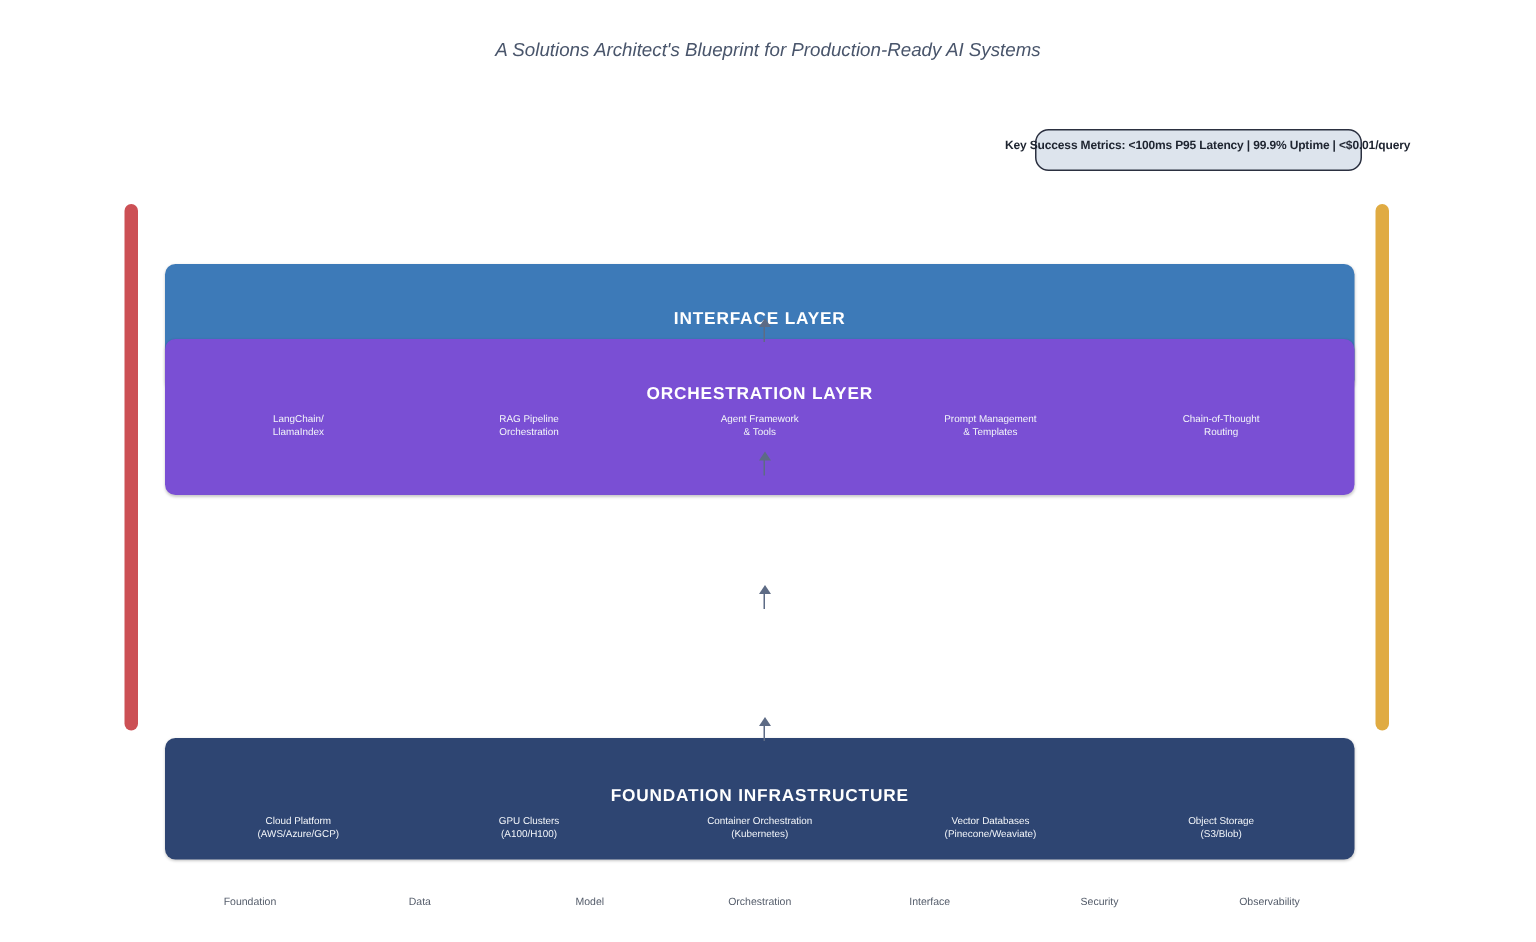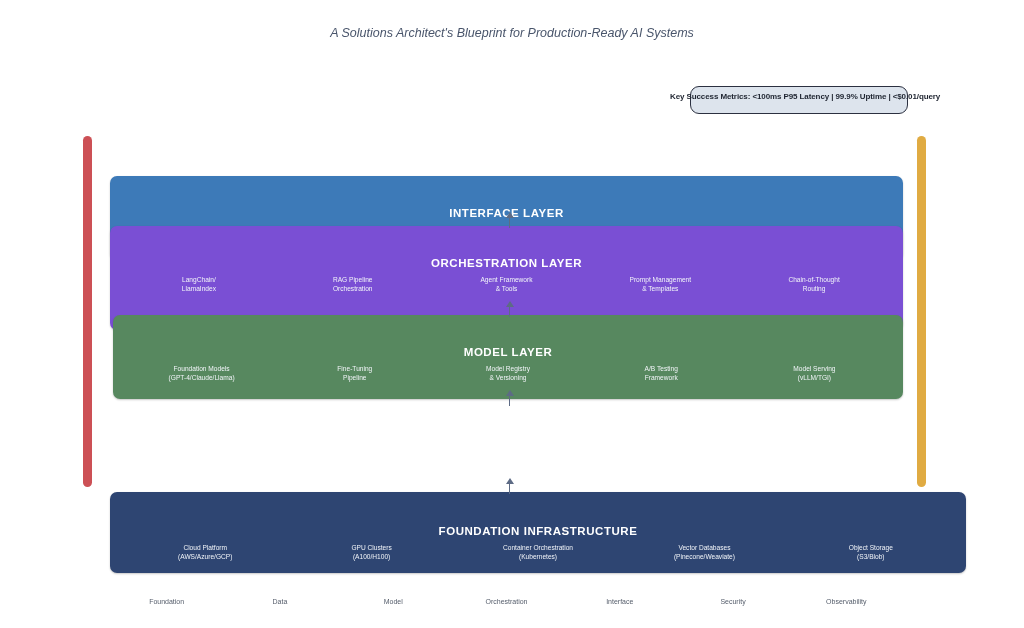--- a/index.html
+++ b/index.html
@@ -124,21 +124,21 @@
     line-height: 1.32;
     color: #f2f5f9;
     white-space: pre-line;
   }
 
   
   #layer-interface      { left: 110px; top: 136px; width: 793px; height: 84px; background: #3d7ab8; margin-top: 40px; }
   #layer-orchestration  { left: 110px; top: 226px; width: 793px; height: 104px; background: #7a4fd4; }
   #layer-model          { left: 113px; top: 315px; width: 790px; height: 84px; background: #57885f; }
   #layer-data           { left: 110px; top: 404px; width: 793px; height: 84px; background: #3f6694; }
-  #layer-foundation     { left: 110px; top: 492px; width: 856px; height: 81px; background: #2e4572; }
+  #layer-foundation     { left: 110px; top: 492px; width: 793px; height: 81px; background: #2e4572; }
 
   #layer-interface .layer-title,
   #layer-orchestration .layer-title,
   #layer-model .layer-title,
   #layer-data .layer-title { top: 31px; }
   #layer-foundation .layer-title { top: 33px; }
 
   #layer-interface .components,
   #layer-orchestration .components,
   #layer-model .components,
@@ -230,35 +230,20 @@
 Orchestration</div>
       <div class="component">Agent Framework
 &amp; Tools</div>
       <div class="component">Prompt Management
 &amp; Templates</div>
       <div class="component">Chain-of-Thought
 Routing</div>
     </div>
   </div>
 
-  <div class="layer" id="layer-model">
-    <div class="layer-title">MODEL LAYER</div>
-    <div class="components">
-      <div class="component">Foundation Models
-(GPT-4/Claude/Llama)</div>
-      <div class="component">Fine-Tuning
-Pipeline</div>
-      <div class="component">Model Registry
-&amp; Versioning</div>
-      <div class="component">A/B Testing
-Framework</div>
-      <div class="component">Model Serving
-(vLLM/TGI)</div>
-    </div>
-  </div>
 
 
   <div class="layer" id="layer-foundation">
     <div class="layer-title">FOUNDATION INFRASTRUCTURE</div>
     <div class="components">
       <div class="component">Cloud Platform
 (AWS/Azure/GCP)</div>
       <div class="component">GPU Clusters
 (A100/H100)</div>
       <div class="component">Container Orchestration

